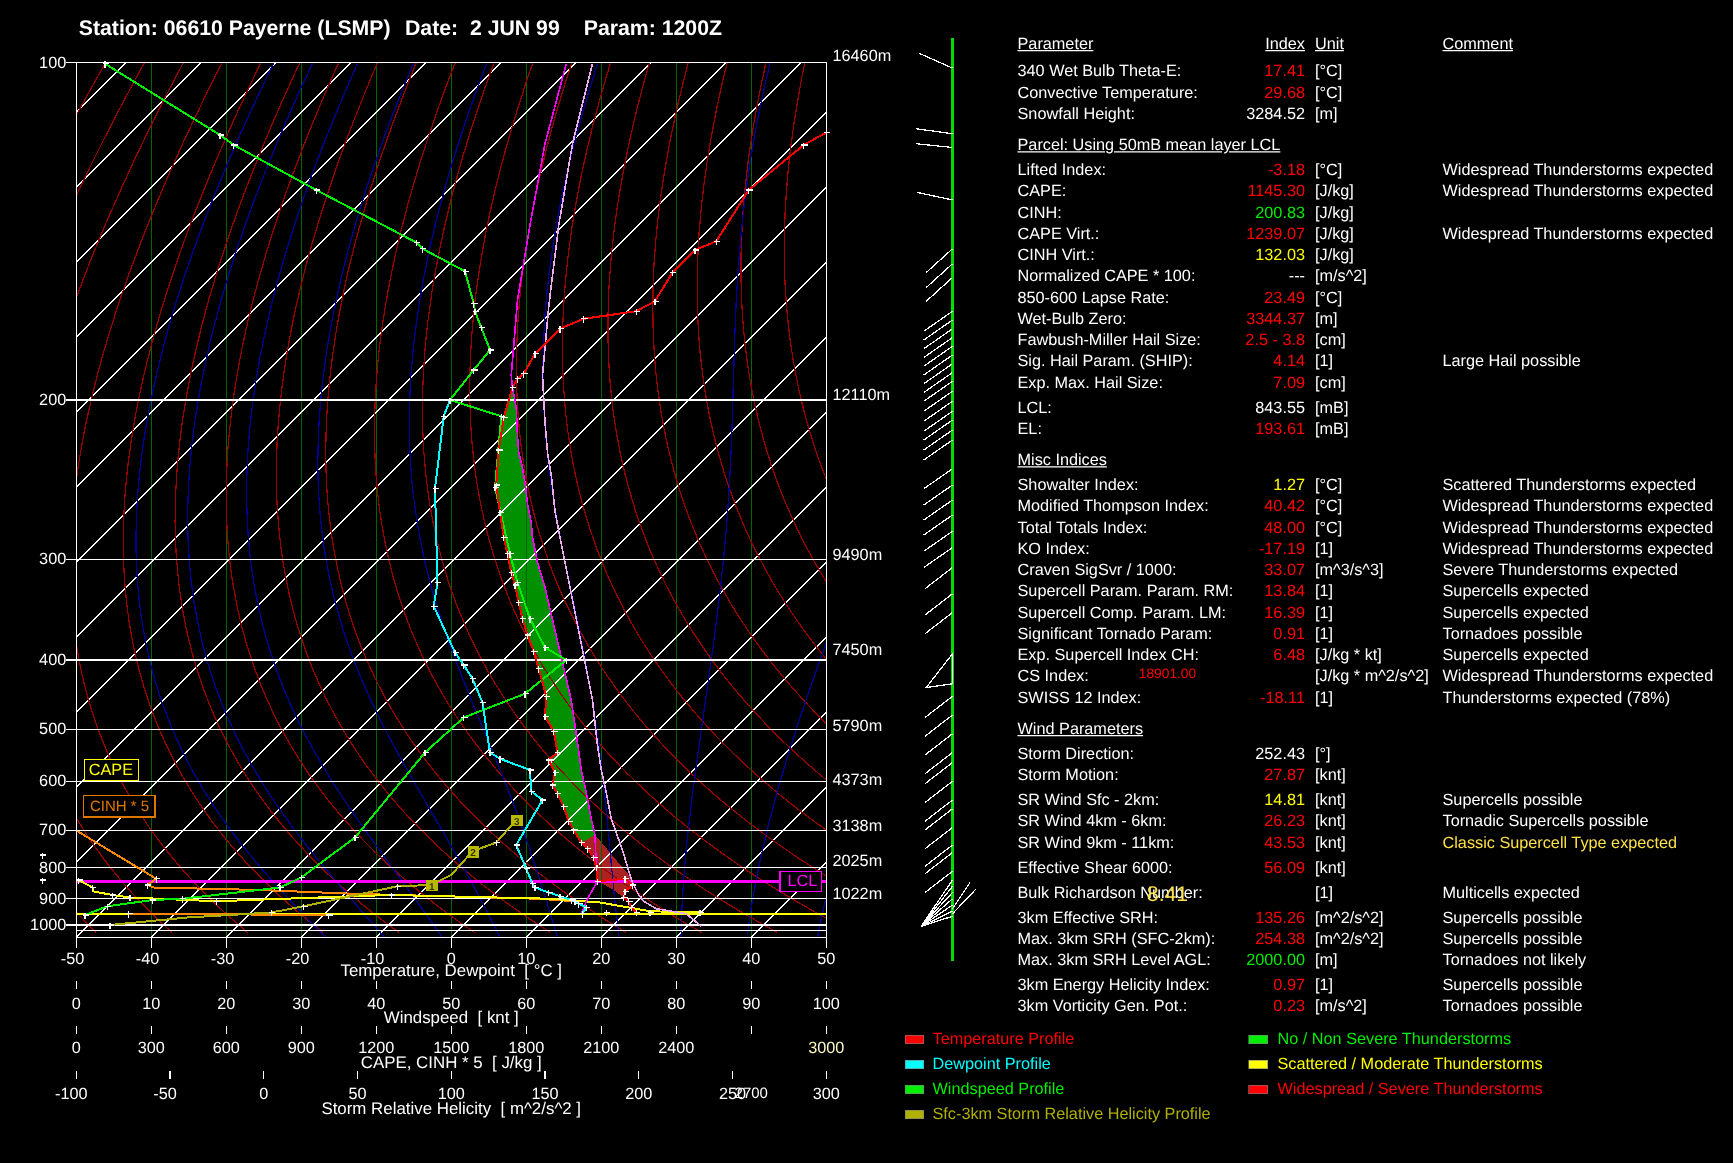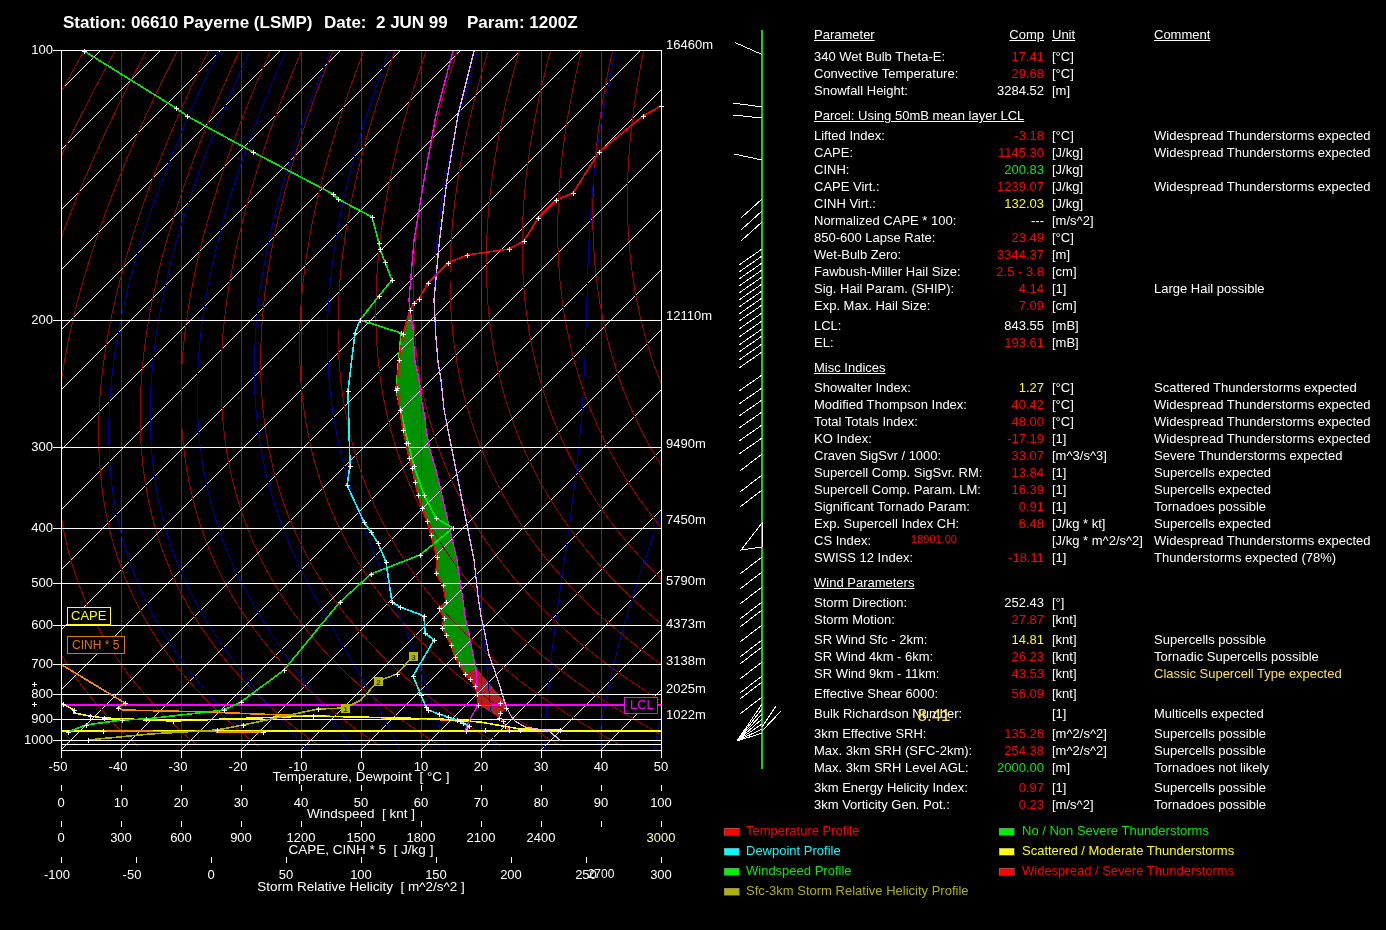--- a/index.html
+++ b/index.html
@@ -198,21 +198,21 @@
 <div style="position:absolute;left:436px;width:300px;text-align:center;top:868.4px;font-size:13px;color:#ffffff;white-space:nowrap;line-height:1">250</div>
 <div style="position:absolute;left:511px;width:300px;text-align:center;top:868.4px;font-size:13px;color:#ffffff;white-space:nowrap;line-height:1">300</div>
 <div style="position:absolute;left:211px;width:300px;text-align:center;top:770.1px;font-size:13.5px;color:#ffffff;white-space:nowrap;line-height:1">Temperature, Dewpoint&nbsp; [ °C ]</div>
 <div style="position:absolute;left:211px;width:300px;text-align:center;top:806.6px;font-size:13.5px;color:#ffffff;white-space:nowrap;line-height:1">Windspeed&nbsp; [ knt ]</div>
 <div style="position:absolute;left:211px;width:300px;text-align:center;top:842.6px;font-size:13.5px;color:#ffffff;white-space:nowrap;line-height:1">CAPE, CINH * 5&nbsp; [ J/kg ]</div>
 <div style="position:absolute;left:211px;width:300px;text-align:center;top:879.6px;font-size:13.5px;color:#ffffff;white-space:nowrap;line-height:1">Storm Relative Helicity&nbsp; [ m^2/s^2 ]</div>
 <div style="position:absolute;left:71px;top:609.4px;font-size:13px;color:#ffff00;white-space:nowrap;line-height:1">CAPE</div>
 <div style="position:absolute;left:72px;top:638.9px;font-size:12px;color:#e07800;white-space:nowrap;line-height:1">CINH * 5</div>
 <div style="position:absolute;left:630px;top:697.9px;font-size:13px;color:#ff00ff;white-space:nowrap;line-height:1">LCL</div>
 <div style="position:absolute;left:814px;top:27.9px;font-size:13px;color:#ffffff;text-decoration:underline;white-space:nowrap;line-height:1">Parameter</div>
-<div style="position:absolute;left:824px;width:220px;text-align:right;top:27.9px;font-size:13px;color:#ffffff;text-decoration:underline;white-space:nowrap;line-height:1">Comp</div>
+<div style="position:absolute;left:824px;width:220px;text-align:right;top:27.9px;font-size:13px;color:#ffffff;text-decoration:underline;white-space:nowrap;line-height:1">Index</div>
 <div style="position:absolute;left:1052px;top:27.9px;font-size:13px;color:#ffffff;text-decoration:underline;white-space:nowrap;line-height:1">Unit</div>
 <div style="position:absolute;left:1154px;top:27.9px;font-size:13px;color:#ffffff;text-decoration:underline;white-space:nowrap;line-height:1">Comment</div>
 <div style="position:absolute;left:814px;top:50.4px;font-size:13px;color:#ffffff;white-space:nowrap;line-height:1">340 Wet Bulb Theta-E:</div>
 <div style="position:absolute;left:824px;width:220px;text-align:right;top:50.4px;font-size:13px;color:#ff0000;white-space:nowrap;line-height:1">17.41</div>
 <div style="position:absolute;left:1052px;top:50.4px;font-size:13px;color:#ffffff;white-space:nowrap;line-height:1">[°C]</div>
 <div style="position:absolute;left:814px;top:67.3px;font-size:13px;color:#ffffff;white-space:nowrap;line-height:1">Convective Temperature:</div>
 <div style="position:absolute;left:824px;width:220px;text-align:right;top:67.3px;font-size:13px;color:#ff0000;white-space:nowrap;line-height:1">29.68</div>
 <div style="position:absolute;left:1052px;top:67.3px;font-size:13px;color:#ffffff;white-space:nowrap;line-height:1">[°C]</div>
 <div style="position:absolute;left:814px;top:84.3px;font-size:13px;color:#ffffff;white-space:nowrap;line-height:1">Snowfall Height:</div>
 <div style="position:absolute;left:824px;width:220px;text-align:right;top:84.3px;font-size:13px;color:#ffffff;white-space:nowrap;line-height:1">3284.52</div>
@@ -275,21 +275,21 @@
 <div style="position:absolute;left:1052px;top:415.4px;font-size:13px;color:#ffffff;white-space:nowrap;line-height:1">[°C]</div>
 <div style="position:absolute;left:1154px;top:415.4px;font-size:13px;color:#ffffff;white-space:nowrap;line-height:1">Widespread Thunderstorms expected</div>
 <div style="position:absolute;left:814px;top:432.4px;font-size:13px;color:#ffffff;white-space:nowrap;line-height:1">KO Index:</div>
 <div style="position:absolute;left:824px;width:220px;text-align:right;top:432.4px;font-size:13px;color:#ff0000;white-space:nowrap;line-height:1">-17.19</div>
 <div style="position:absolute;left:1052px;top:432.4px;font-size:13px;color:#ffffff;white-space:nowrap;line-height:1">[1]</div>
 <div style="position:absolute;left:1154px;top:432.4px;font-size:13px;color:#ffffff;white-space:nowrap;line-height:1">Widespread Thunderstorms expected</div>
 <div style="position:absolute;left:814px;top:449.4px;font-size:13px;color:#ffffff;white-space:nowrap;line-height:1">Craven SigSvr / 1000:</div>
 <div style="position:absolute;left:824px;width:220px;text-align:right;top:449.4px;font-size:13px;color:#ff0000;white-space:nowrap;line-height:1">33.07</div>
 <div style="position:absolute;left:1052px;top:449.4px;font-size:13px;color:#ffffff;white-space:nowrap;line-height:1">[m^3/s^3]</div>
 <div style="position:absolute;left:1154px;top:449.4px;font-size:13px;color:#ffffff;white-space:nowrap;line-height:1">Severe Thunderstorms expected</div>
-<div style="position:absolute;left:814px;top:466.4px;font-size:13px;color:#ffffff;white-space:nowrap;line-height:1">Supercell Comp. SigSvr. RM:</div>
+<div style="position:absolute;left:814px;top:466.4px;font-size:13px;color:#ffffff;white-space:nowrap;line-height:1">Supercell Param. Param. RM:</div>
 <div style="position:absolute;left:824px;width:220px;text-align:right;top:466.4px;font-size:13px;color:#ff0000;white-space:nowrap;line-height:1">13.84</div>
 <div style="position:absolute;left:1052px;top:466.4px;font-size:13px;color:#ffffff;white-space:nowrap;line-height:1">[1]</div>
 <div style="position:absolute;left:1154px;top:466.4px;font-size:13px;color:#ffffff;white-space:nowrap;line-height:1">Supercells expected</div>
 <div style="position:absolute;left:814px;top:483.4px;font-size:13px;color:#ffffff;white-space:nowrap;line-height:1">Supercell Comp. Param. LM:</div>
 <div style="position:absolute;left:824px;width:220px;text-align:right;top:483.4px;font-size:13px;color:#ff0000;white-space:nowrap;line-height:1">16.39</div>
 <div style="position:absolute;left:1052px;top:483.4px;font-size:13px;color:#ffffff;white-space:nowrap;line-height:1">[1]</div>
 <div style="position:absolute;left:1154px;top:483.4px;font-size:13px;color:#ffffff;white-space:nowrap;line-height:1">Supercells expected</div>
 <div style="position:absolute;left:814px;top:500.4px;font-size:13px;color:#ffffff;white-space:nowrap;line-height:1">Significant Tornado Param:</div>
 <div style="position:absolute;left:824px;width:220px;text-align:right;top:500.4px;font-size:13px;color:#ff0000;white-space:nowrap;line-height:1">0.91</div>
 <div style="position:absolute;left:1052px;top:500.4px;font-size:13px;color:#ffffff;white-space:nowrap;line-height:1">[1]</div>

